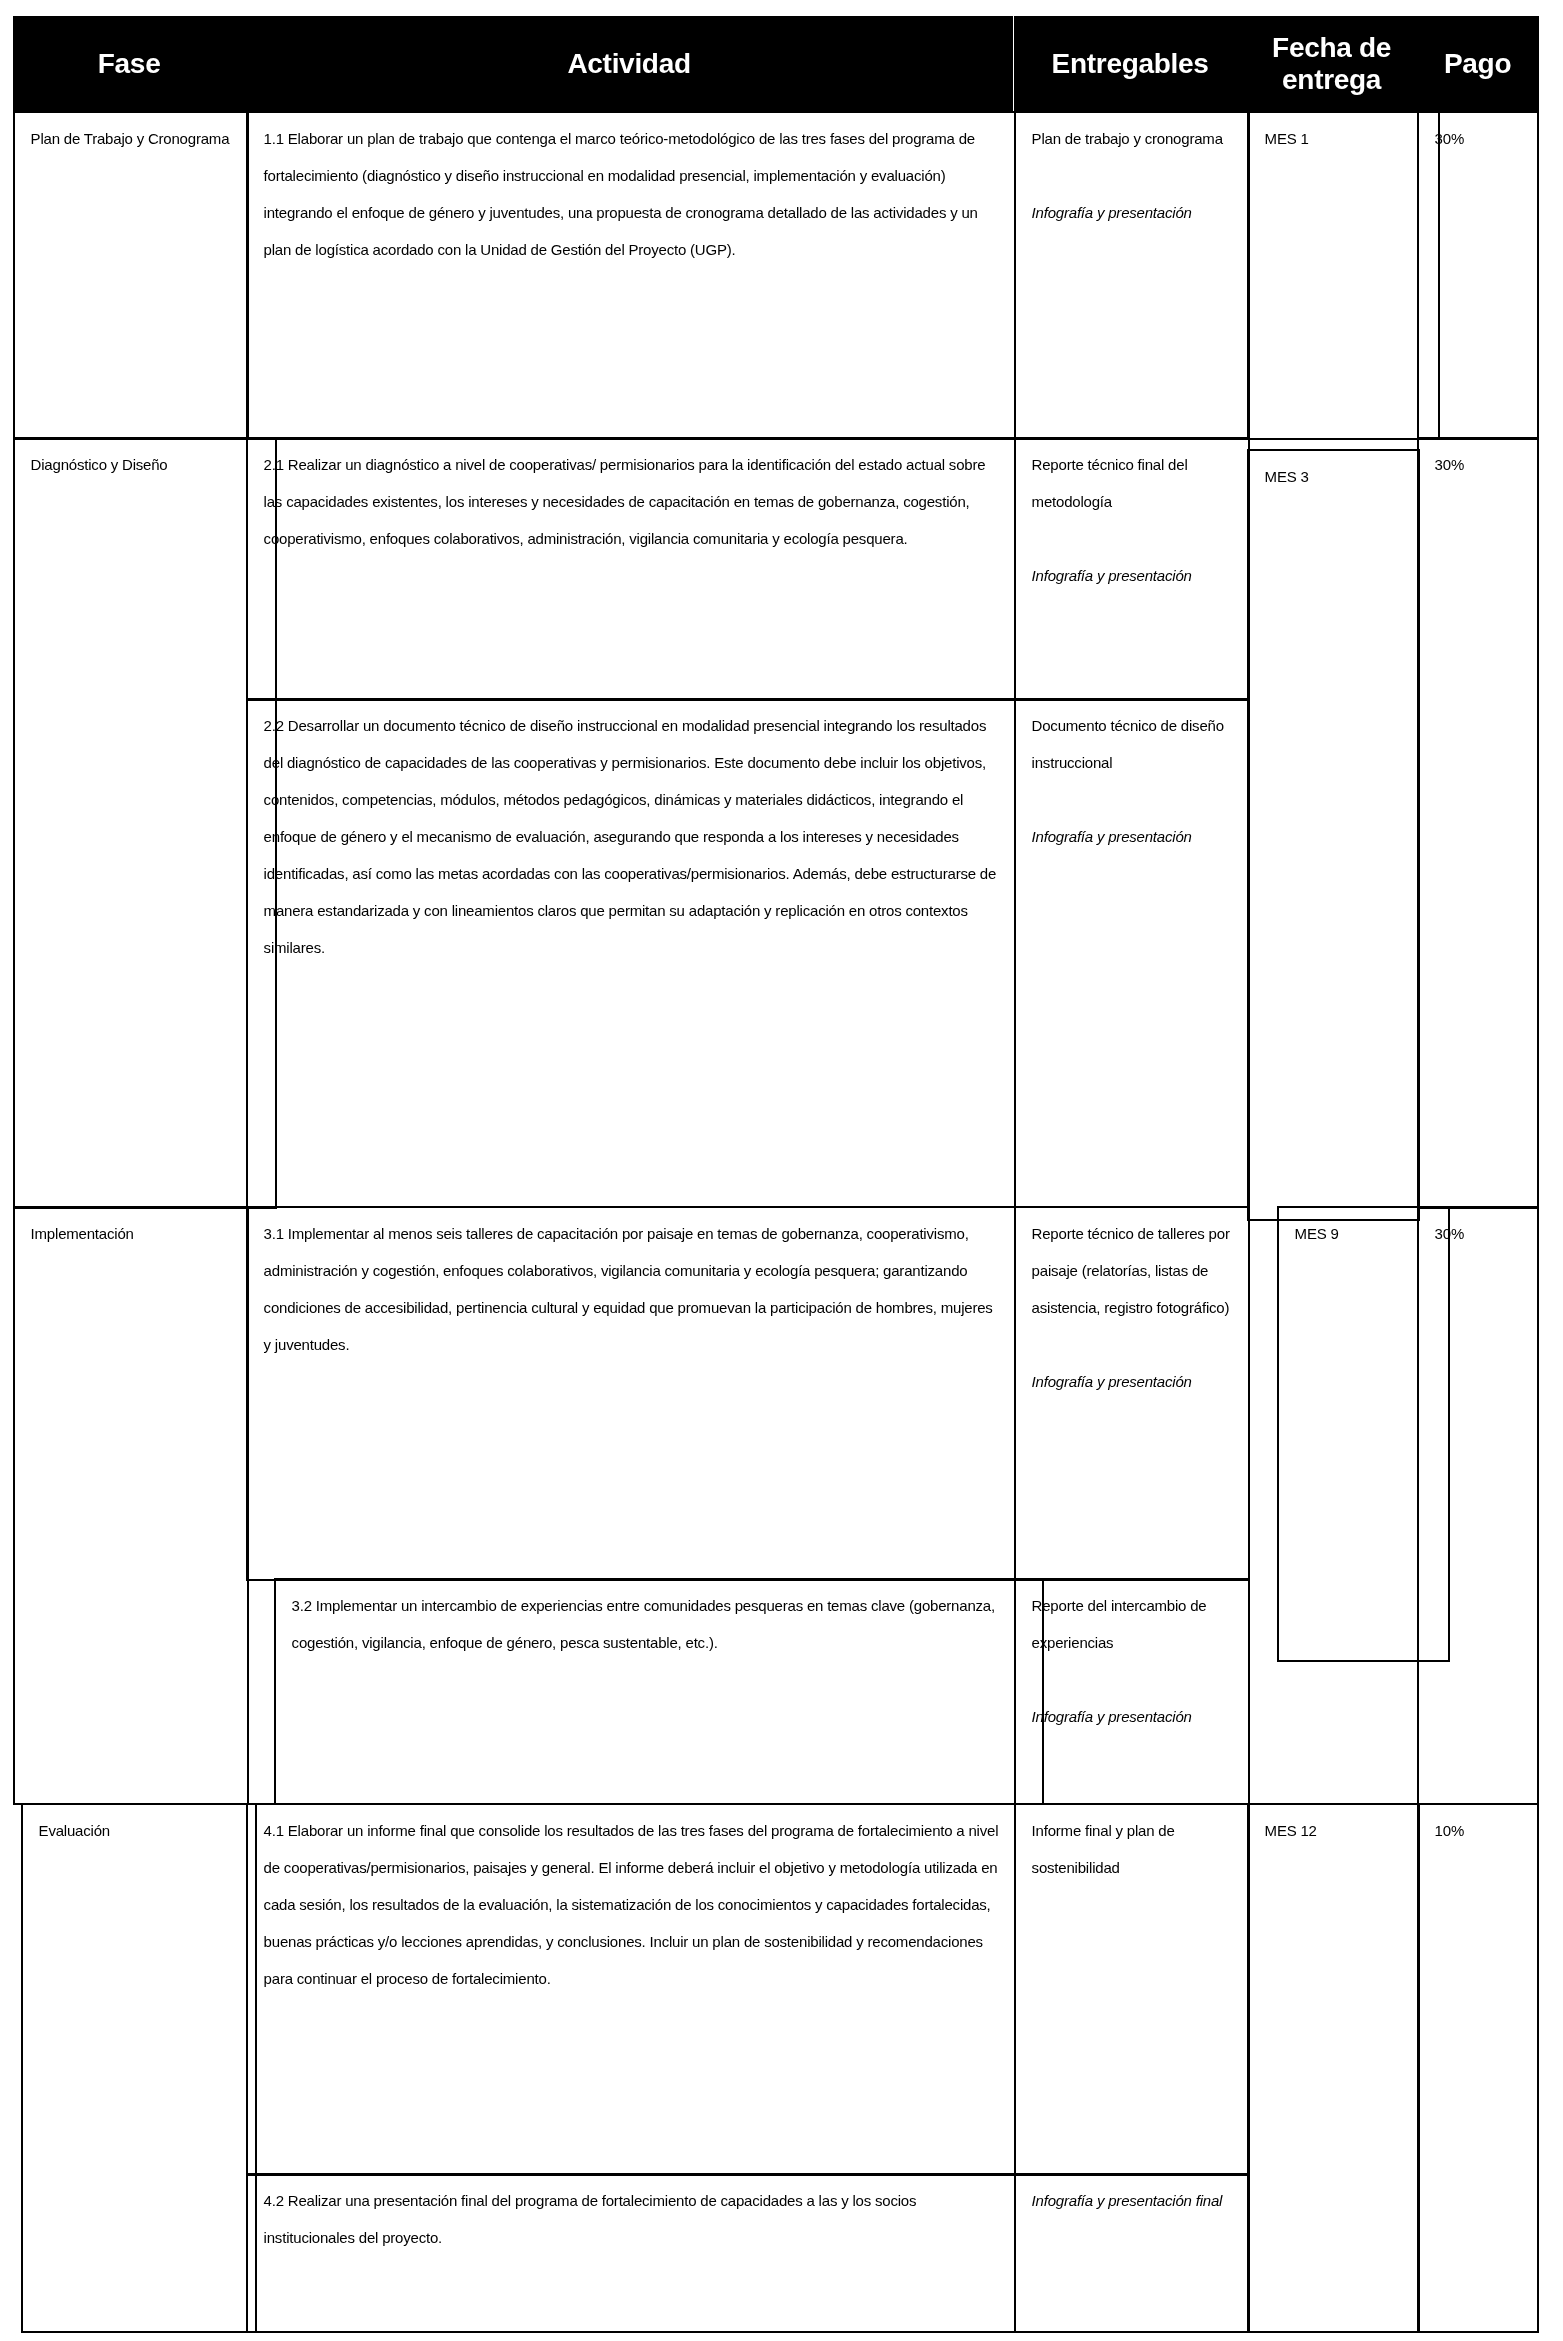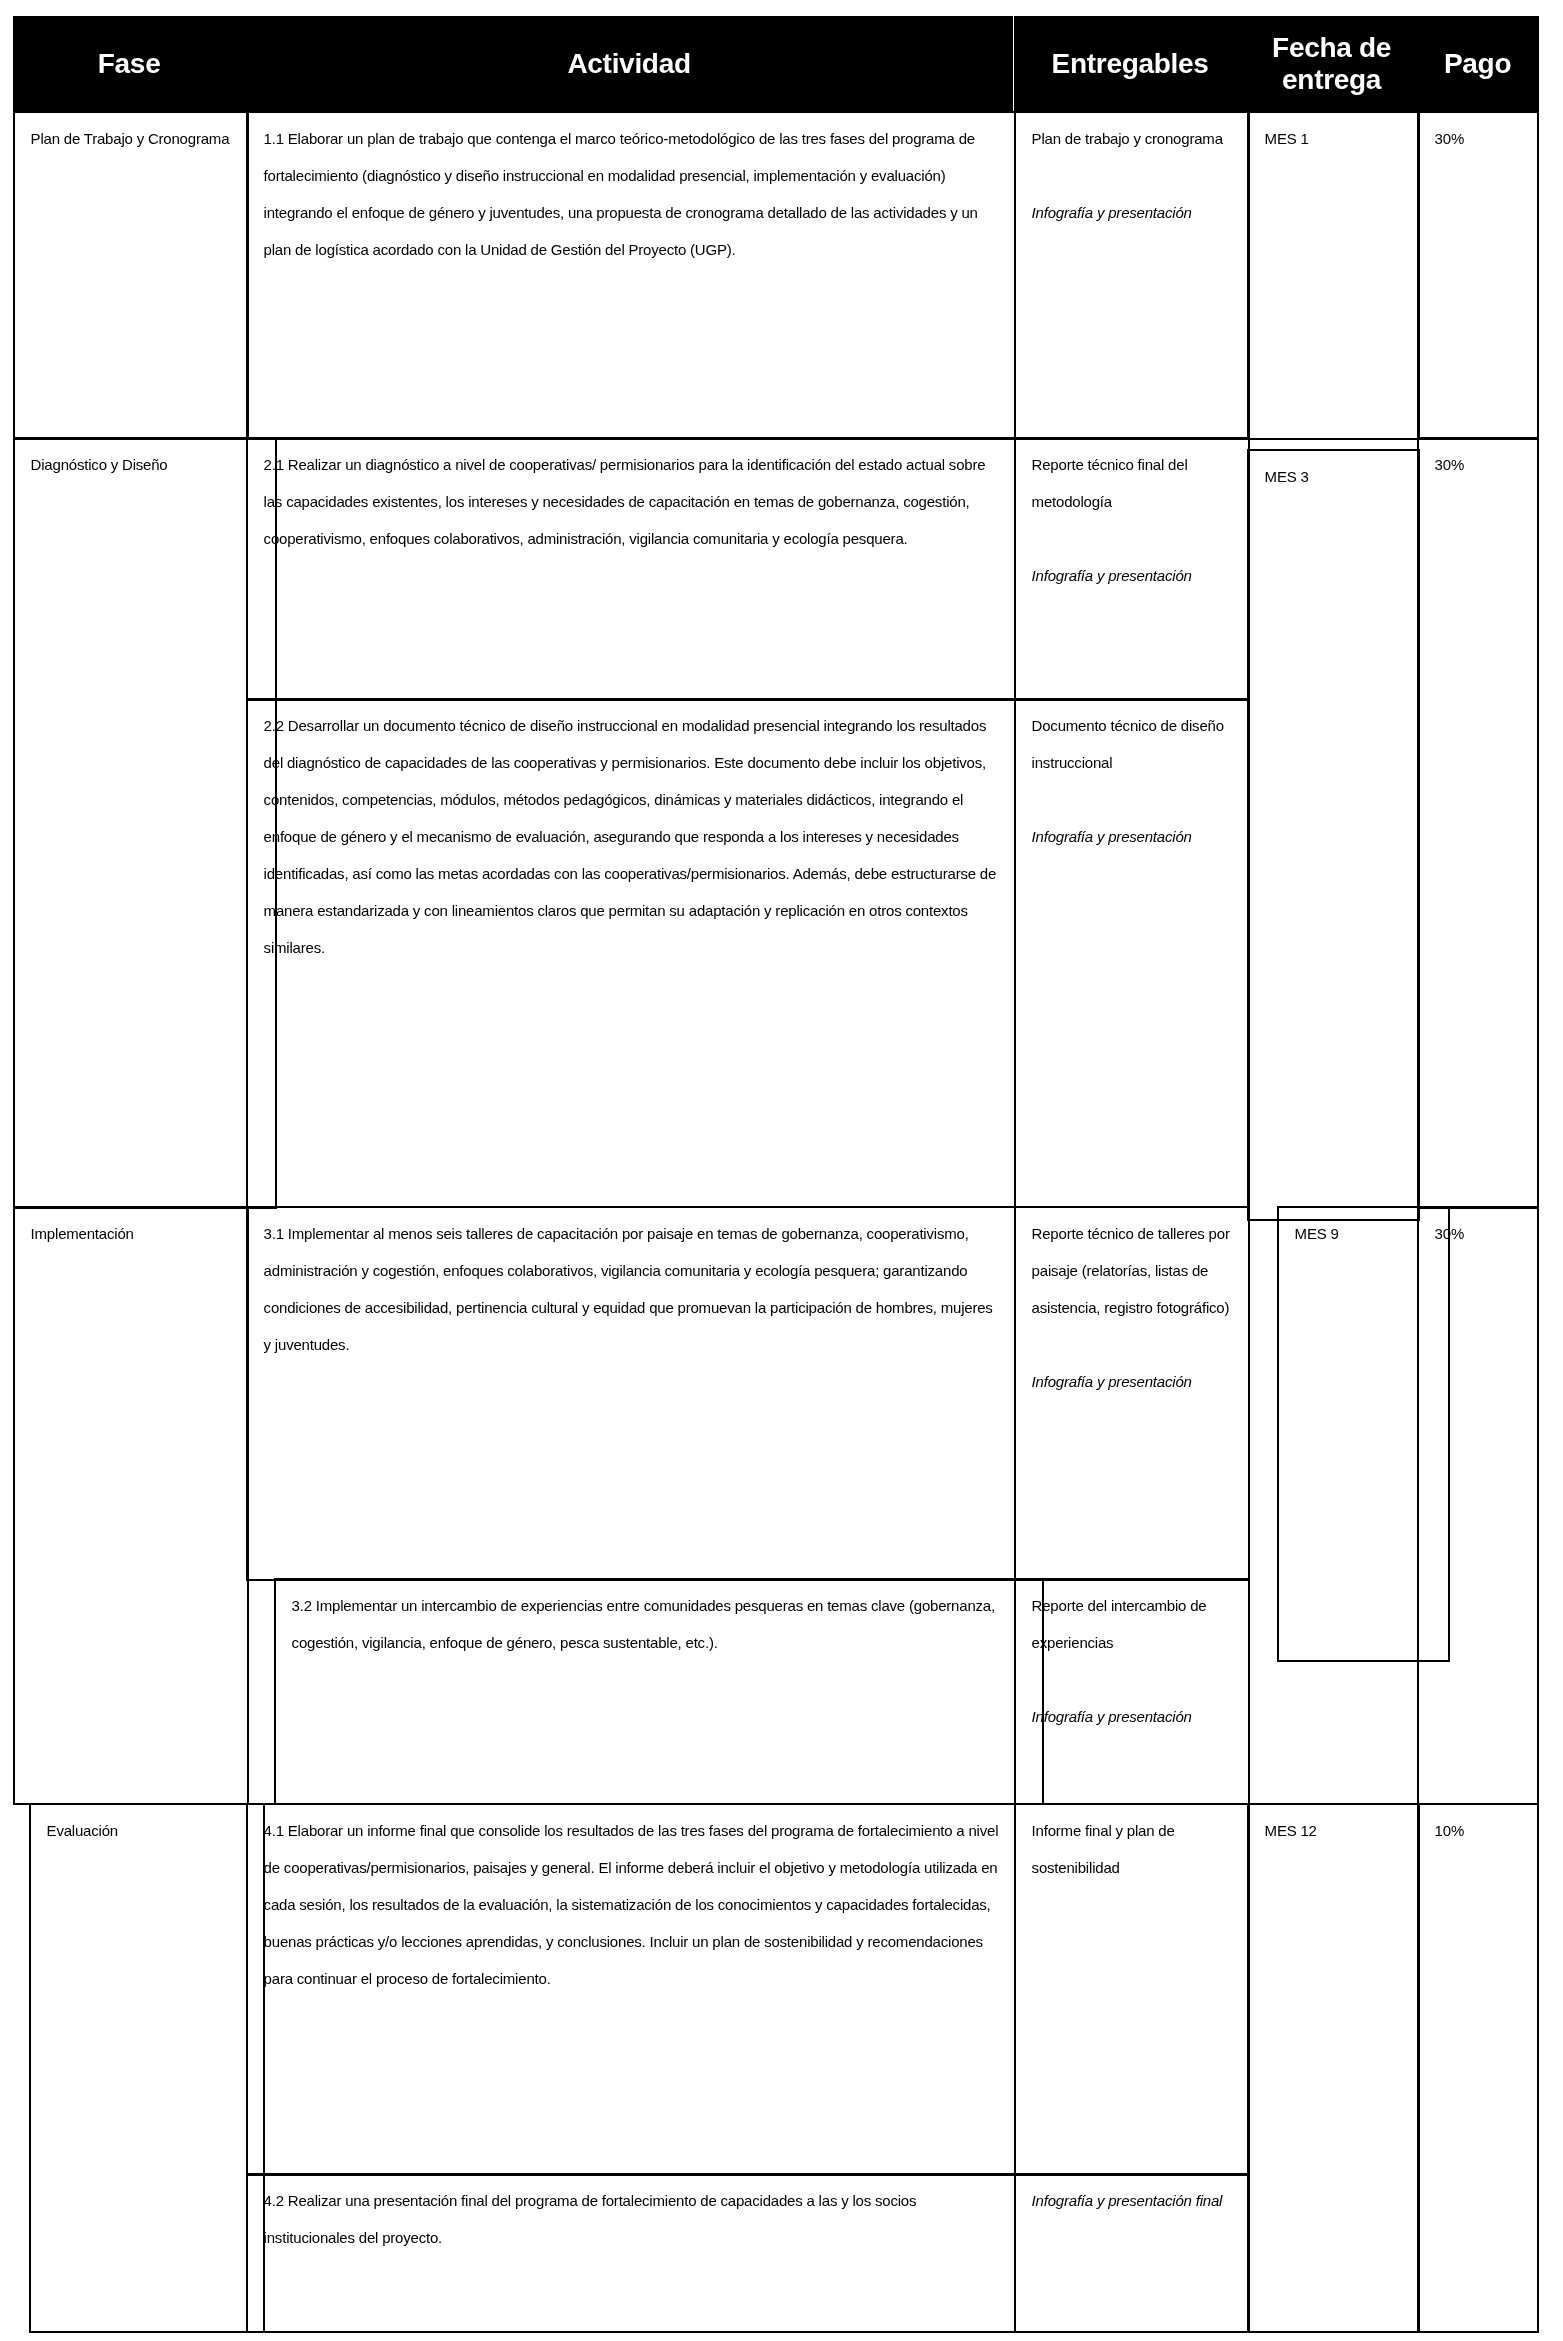--- a/index.html
+++ b/index.html
@@ -26,21 +26,21 @@
   <div class="hdr" style="left:1001px;width:233px;">Entregables</div>
   <div class="hdr" style="left:1404px;width:122px;">Pago</div>
 
   <div class="cell" style="left:0;top:95px;width:236px;height:329px;">Plan de Trabajo y Cronograma</div>
   <div class="cell" style="left:233px;top:95px;width:770px;height:329px;">1.1 Elaborar un plan de trabajo que contenga el marco teórico-metodológico de las tres fases del programa de fortalecimiento (diagnóstico y diseño instruccional en modalidad presencial, implementación y evaluación) integrando el enfoque de género y juventudes, una propuesta de cronograma detallado de las actividades y un plan de logística acordado con la Unidad de Gestión del Proyecto (UGP).</div>
   <div class="cell" style="left:1001px;top:95px;width:236px;height:329px;">
     <span class="blk">Plan de trabajo y cronograma</span>
     <span class="gap"></span>
     <span class="it">Infografía y presentación</span>
   </div>
-  <div class="cell" style="left:1234px;top:95px;width:173px;height:329px;">MES 1</div>
+  <div class="cell" style="left:1234px;top:95px;width:193px;height:329px;">MES 1</div>
   <div class="cell" style="left:1404px;top:95px;width:122px;height:329px;">30%</div>
 
   <div class="cell" style="left:0;top:421px;width:264px;height:772px;">Diagnóstico y Diseño</div>
   <div class="cell" style="left:233px;top:421px;width:770px;height:264px;">2.1 Realizar un diagnóstico a nivel de cooperativas/ permisionarios para la identificación del estado actual sobre las capacidades existentes, los intereses y necesidades de capacitación en temas de gobernanza, cogestión, cooperativismo, enfoques colaborativos, administración, vigilancia comunitaria y ecología pesquera.</div>
   <div class="cell" style="left:1001px;top:421px;width:236px;height:264px;">
     <span class="blk">Reporte técnico final del metodología</span>
     <span class="gap"></span>
     <span class="it">Infografía y presentación</span>
   </div>
   <div class="cell" style="left:233px;top:682px;width:770px;height:510px;">2.2 Desarrollar un documento técnico de diseño instruccional en modalidad presencial integrando los resultados del diagnóstico de capacidades de las cooperativas y permisionarios. Este documento debe incluir los objetivos, contenidos, competencias, módulos, métodos pedagógicos, dinámicas y materiales didácticos, integrando el enfoque de género y el mecanismo de evaluación, asegurando que responda a los intereses y necesidades identificadas, así como las metas acordadas con las cooperativas/permisionarios. Además, debe estructurarse de manera estandarizada y con lineamientos claros que permitan su adaptación y replicación en otros contextos similares.</div>
@@ -61,21 +61,21 @@
   </div>
   <div class="cell" style="left:233px;top:1562px;width:770px;height:227px;margin-left:28px;">3.2 Implementar un intercambio de experiencias entre comunidades pesqueras en temas clave (gobernanza, cogestión, vigilancia, enfoque de género, pesca sustentable, etc.).</div>
   <div class="cell" style="left:1001px;top:1562px;width:236px;height:227px;">
     <span class="blk">Reporte del intercambio de experiencias</span>
     <span class="gap"></span>
     <span class="it">Infografía y presentación</span>
   </div>
   <div class="cell" style="left:1264px;top:1190px;width:173px;height:456px;">MES 9</div>
   <div class="cell" style="left:1404px;top:1190px;width:122px;height:599px;">30%</div>
 
-  <div class="cell" style="left:16px;top:1787px;width:236px;height:530px;">Evaluación</div>
+  <div class="cell" style="left:8px;top:1787px;width:236px;height:530px;">Evaluación</div>
   <div class="cell" style="left:233px;top:1787px;width:770px;height:373px;">4.1 Elaborar un informe final que consolide los resultados de las tres fases del programa de fortalecimiento a nivel de cooperativas/permisionarios, paisajes y general. El informe deberá incluir el objetivo y metodología utilizada en cada sesión, los resultados de la evaluación, la sistematización de los conocimientos y capacidades fortalecidas, buenas prácticas y/o lecciones aprendidas, y conclusiones. Incluir un plan de sostenibilidad y recomendaciones para continuar el proceso de fortalecimiento.</div>
   <div class="cell" style="left:1001px;top:1787px;width:236px;height:373px;">
     <span class="blk">Informe final y plan de sostenibilidad</span>
   </div>
   <div class="cell" style="left:233px;top:2157px;width:770px;height:160px;">4.2 Realizar una presentación final del programa de fortalecimiento de capacidades a las y los socios institucionales del proyecto.</div>
   <div class="cell" style="left:1001px;top:2157px;width:236px;height:160px;">
     <span class="it">Infografía y presentación final</span>
   </div>
   <div class="cell" style="left:1234px;top:1787px;width:173px;height:530px;">MES 12</div>
   <div class="cell" style="left:1404px;top:1787px;width:122px;height:530px;">10%</div>

